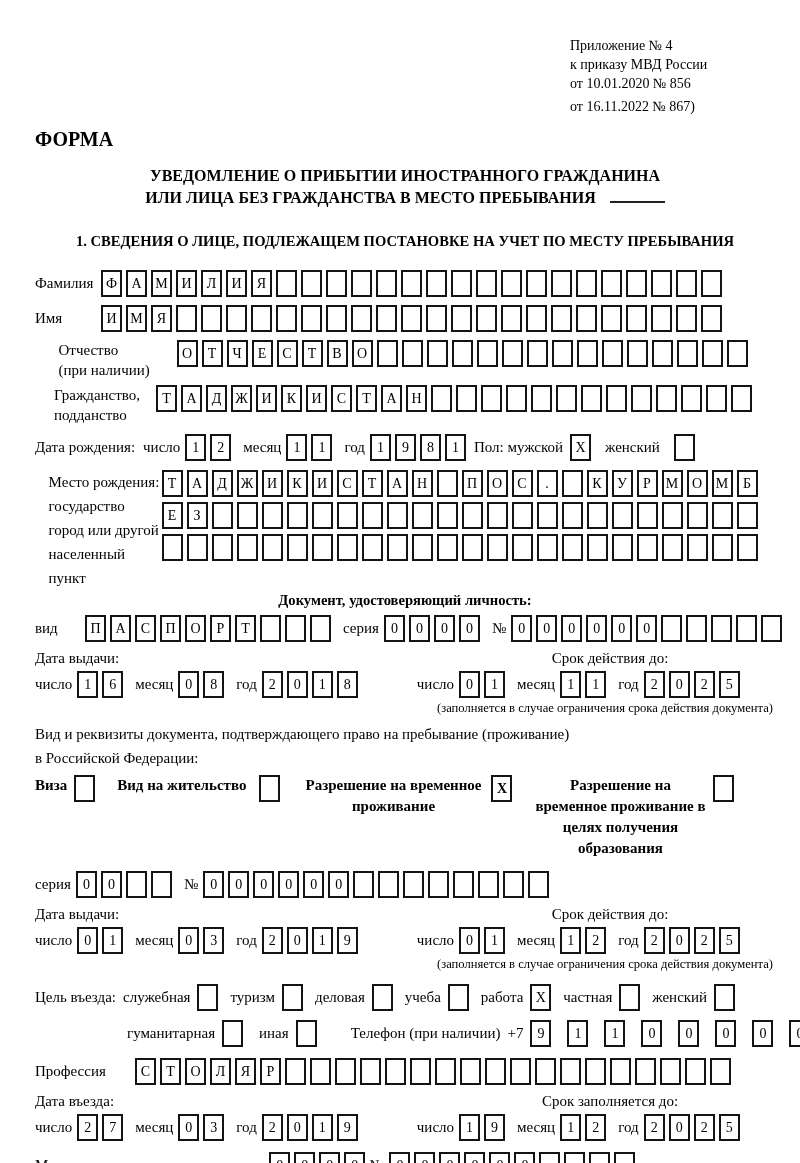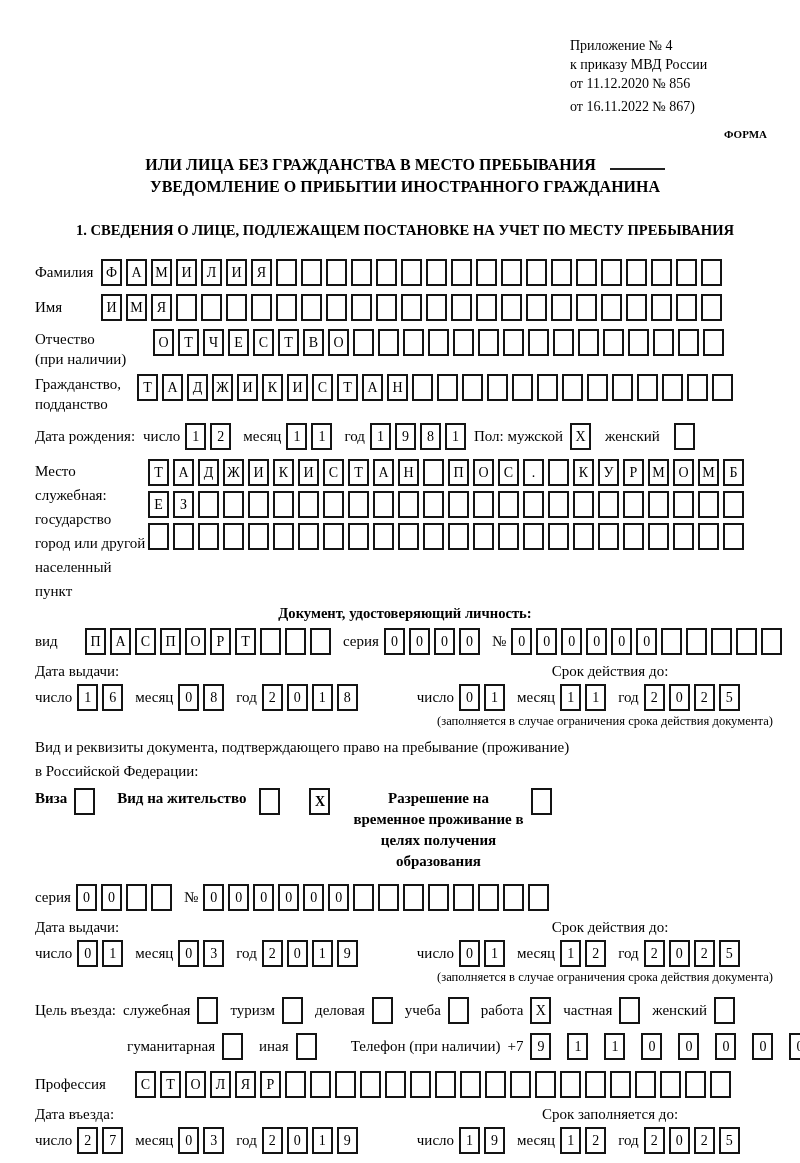--- a/index.html
+++ b/index.html
@@ -2,31 +2,31 @@
 <html><head>
 <meta charset="utf-8">
 <style>
   html,body{margin:0;padding:0;background:#fff;}
   body{width:800px;height:1163px;color:#000;font-family:"Liberation Serif",serif;}
   .page{box-sizing:border-box;width:800px;height:1163px;padding:36px 25px 0 35px;overflow:hidden;}
 
   
   .hdr{margin-left:auto;width:205px;font-size:14px;line-height:19px;}
   .hdr .amend{margin-top:4px;}
-  .forma{margin-top:12px;text-align:right;font-weight:bold;font-size:11px;padding-right:8px;}
+  .forma{margin-top:12px;font-weight:bold;font-size:20px;padding-right:8px;}
 
   
   .title{margin-top:14px;text-align:center;font-weight:bold;font-size:16px;line-height:22px;}
   .blank{display:inline-block;width:55px;border-bottom:2px solid #222;margin-left:14px;height:14px;}
 
   .sec1{margin-top:24px;text-align:center;font-weight:bold;font-size:14.6px;}
 
   
   .frow{display:flex;align-items:center;margin-top:8px;}
-  .frow.top{align-items:flex-start;}
+  .frow.top{align-items:flex-start;justify-content:center;}
   .lbl{font-size:15px;flex:none;}
   .lbl2{font-size:15px;line-height:20px;flex:none;}
   .cells{display:inline-flex;flex:none;}
   .cell{box-sizing:content-box;display:inline-flex;align-items:center;justify-content:center;
         width:17px;height:23px;border:2px solid #141414;margin-right:4px;flex:none;
         font-size:14px;line-height:23px;}
   .cb{margin:0 0 0 7px;}
 
   .w66{width:66px;} .w102{width:102px;} .w113{width:113px;} .w118{width:118px;}
   .ml{margin-left:8px;margin-right:5px;} .mr{margin-right:5px;}
@@ -66,33 +66,33 @@
 </style>
 </head>
 <body>
 
 <div class="page">
 
   <div class="hdr">
     <div>
         <div>Приложение № 4</div>
         <div>к приказу МВД России</div>
-        <div>от 11.12.2020 № 856</div>
+        <div>от 10.01.2020 № 856</div>
       </div>
     <div class="amend">
         <div>от 16.11.2022 № 867)</div>
       </div>
   </div>
   <div class="forma">ФОРМА</div>
 
   <div class="title">
+    <div>УВЕДОМЛЕНИЕ О ПРИБЫТИИ ИНОСТРАННОГО ГРАЖДАНИНА</div>
     <div>
       <span>ИЛИ ЛИЦА БЕЗ ГРАЖДАНСТВА В МЕСТО ПРЕБЫВАНИЯ</span><span class="blank"></span>
     </div>
-    <div>УВЕДОМЛЕНИЕ О ПРИБЫТИИ ИНОСТРАННОГО ГРАЖДАНИНА</div>
   </div>
 
   <div class="sec1">1. СВЕДЕНИЯ О ЛИЦЕ, ПОДЛЕЖАЩЕМ ПОСТАНОВКЕ НА УЧЕТ ПО МЕСТУ ПРЕБЫВАНИЯ</div>
 
   <div class="frow" style="margin-top:20px;">
     <div class="lbl w66">Фамилия</div>
     <div class="cells">
         <span class="cell">Ф</span>
         <span class="cell">А</span>
         <span class="cell">М</span>
@@ -237,21 +237,21 @@
         <span class="cell">1</span>
       </span>
     <span class="lbl" style="margin-left:4px;font-family:Liberation Serif, serif;">Пол: мужской</span>
     <span class="cell cb">X</span>
     <span class="lbl" style="margin-left:14px;">женский</span>
     <span class="cell cb" style="margin-left:14px;"></span>
   </div>
 
   <div class="frow top" style="margin-top:9px;">
     <div class="lbl2 w113" style="line-height:24px;">
-        <div>Место служебная:</div>
+        <div>Место рождения:</div>
         <div>государство</div>
         <div>город или другой</div>
         <div>населенный пункт</div>
       </div>
     <div class="stack">
       <div class="crow cells">
           <span class="cell">Т</span>
           <span class="cell">А</span>
           <span class="cell">Д</span>
           <span class="cell">Ж</span>
@@ -422,20 +422,21 @@
   <div class="optrow">
     <div class="opt">
       <span class="optlbl">Виза</span>
       <span class="cell cb"></span>
     </div>
     <div class="opt">
       <span class="optlbl">Вид на жительство</span>
       <span class="cell cb" style="margin-left:13px;"></span>
     </div>
     <div class="opt">
+      <span class="optlbl c2">Разрешение на временное проживание</span>
       <span class="cell cb">X</span>
     </div>
     <div class="opt">
       <span class="optlbl c3">Разрешение на временное проживание в целях получения образования</span>
       <span class="cell cb"></span>
     </div>
   </div>
 
   <div class="frow" style="margin-top:12px;">
     <span class="lbl mr">серия</span>

